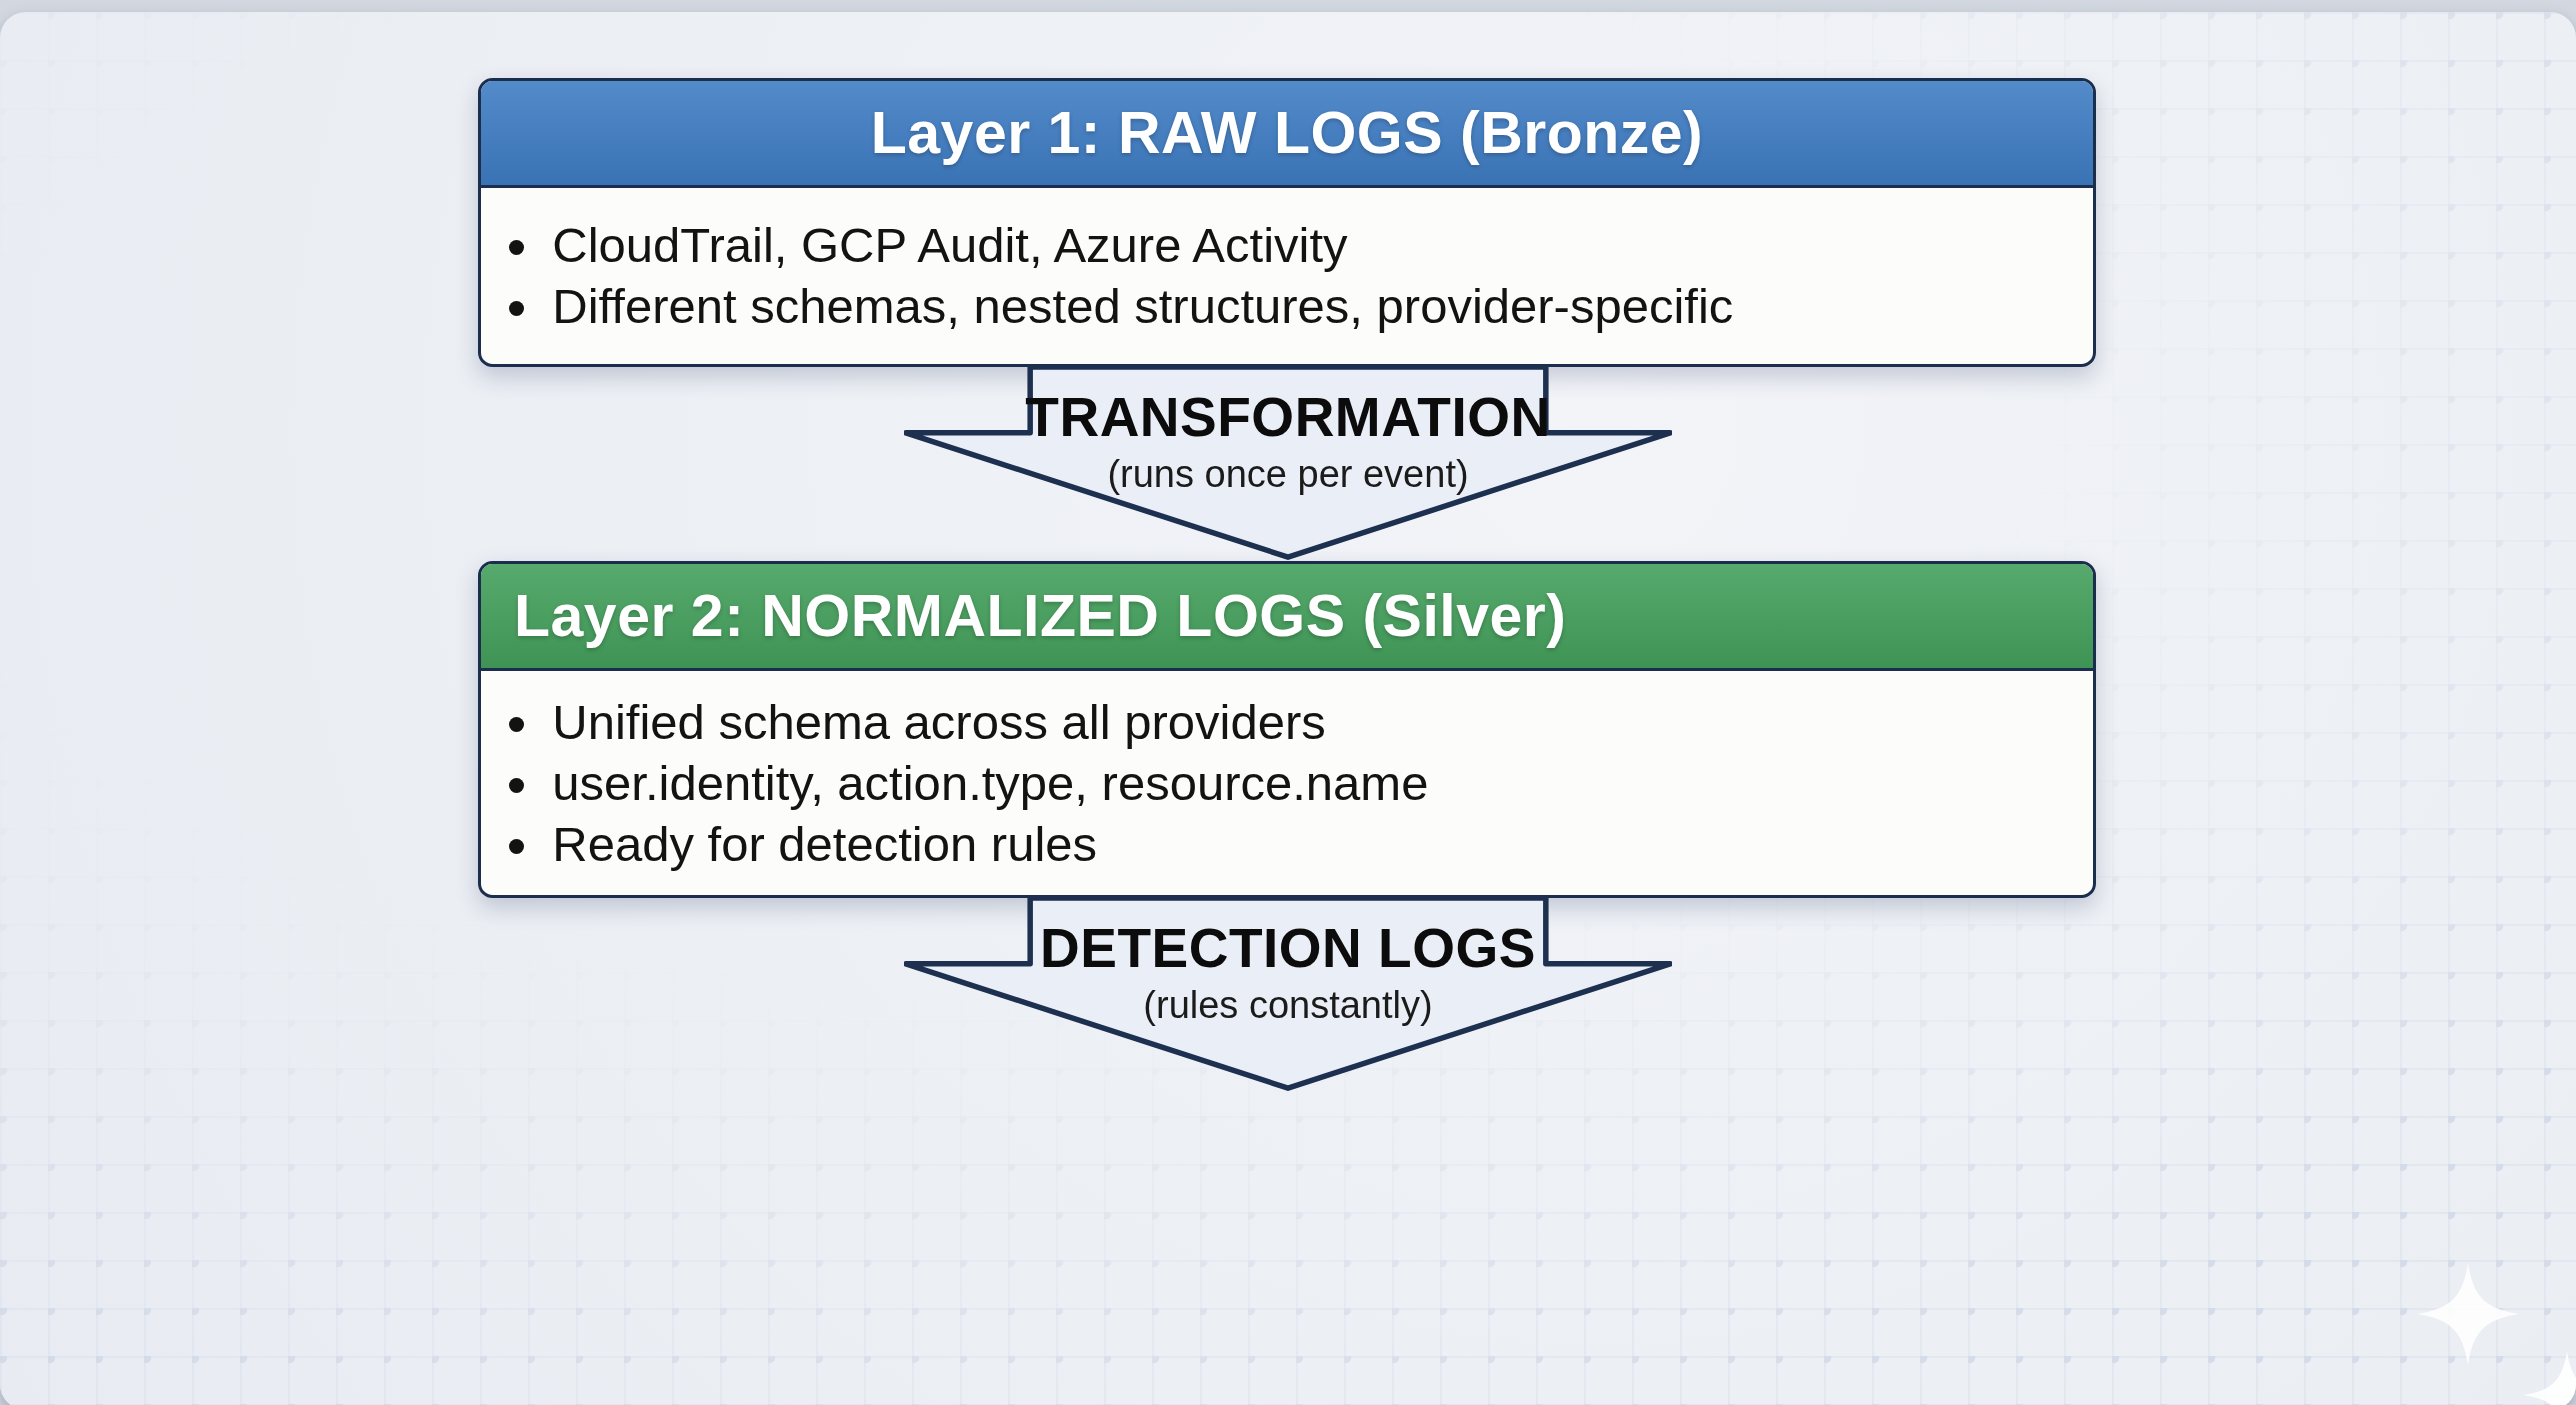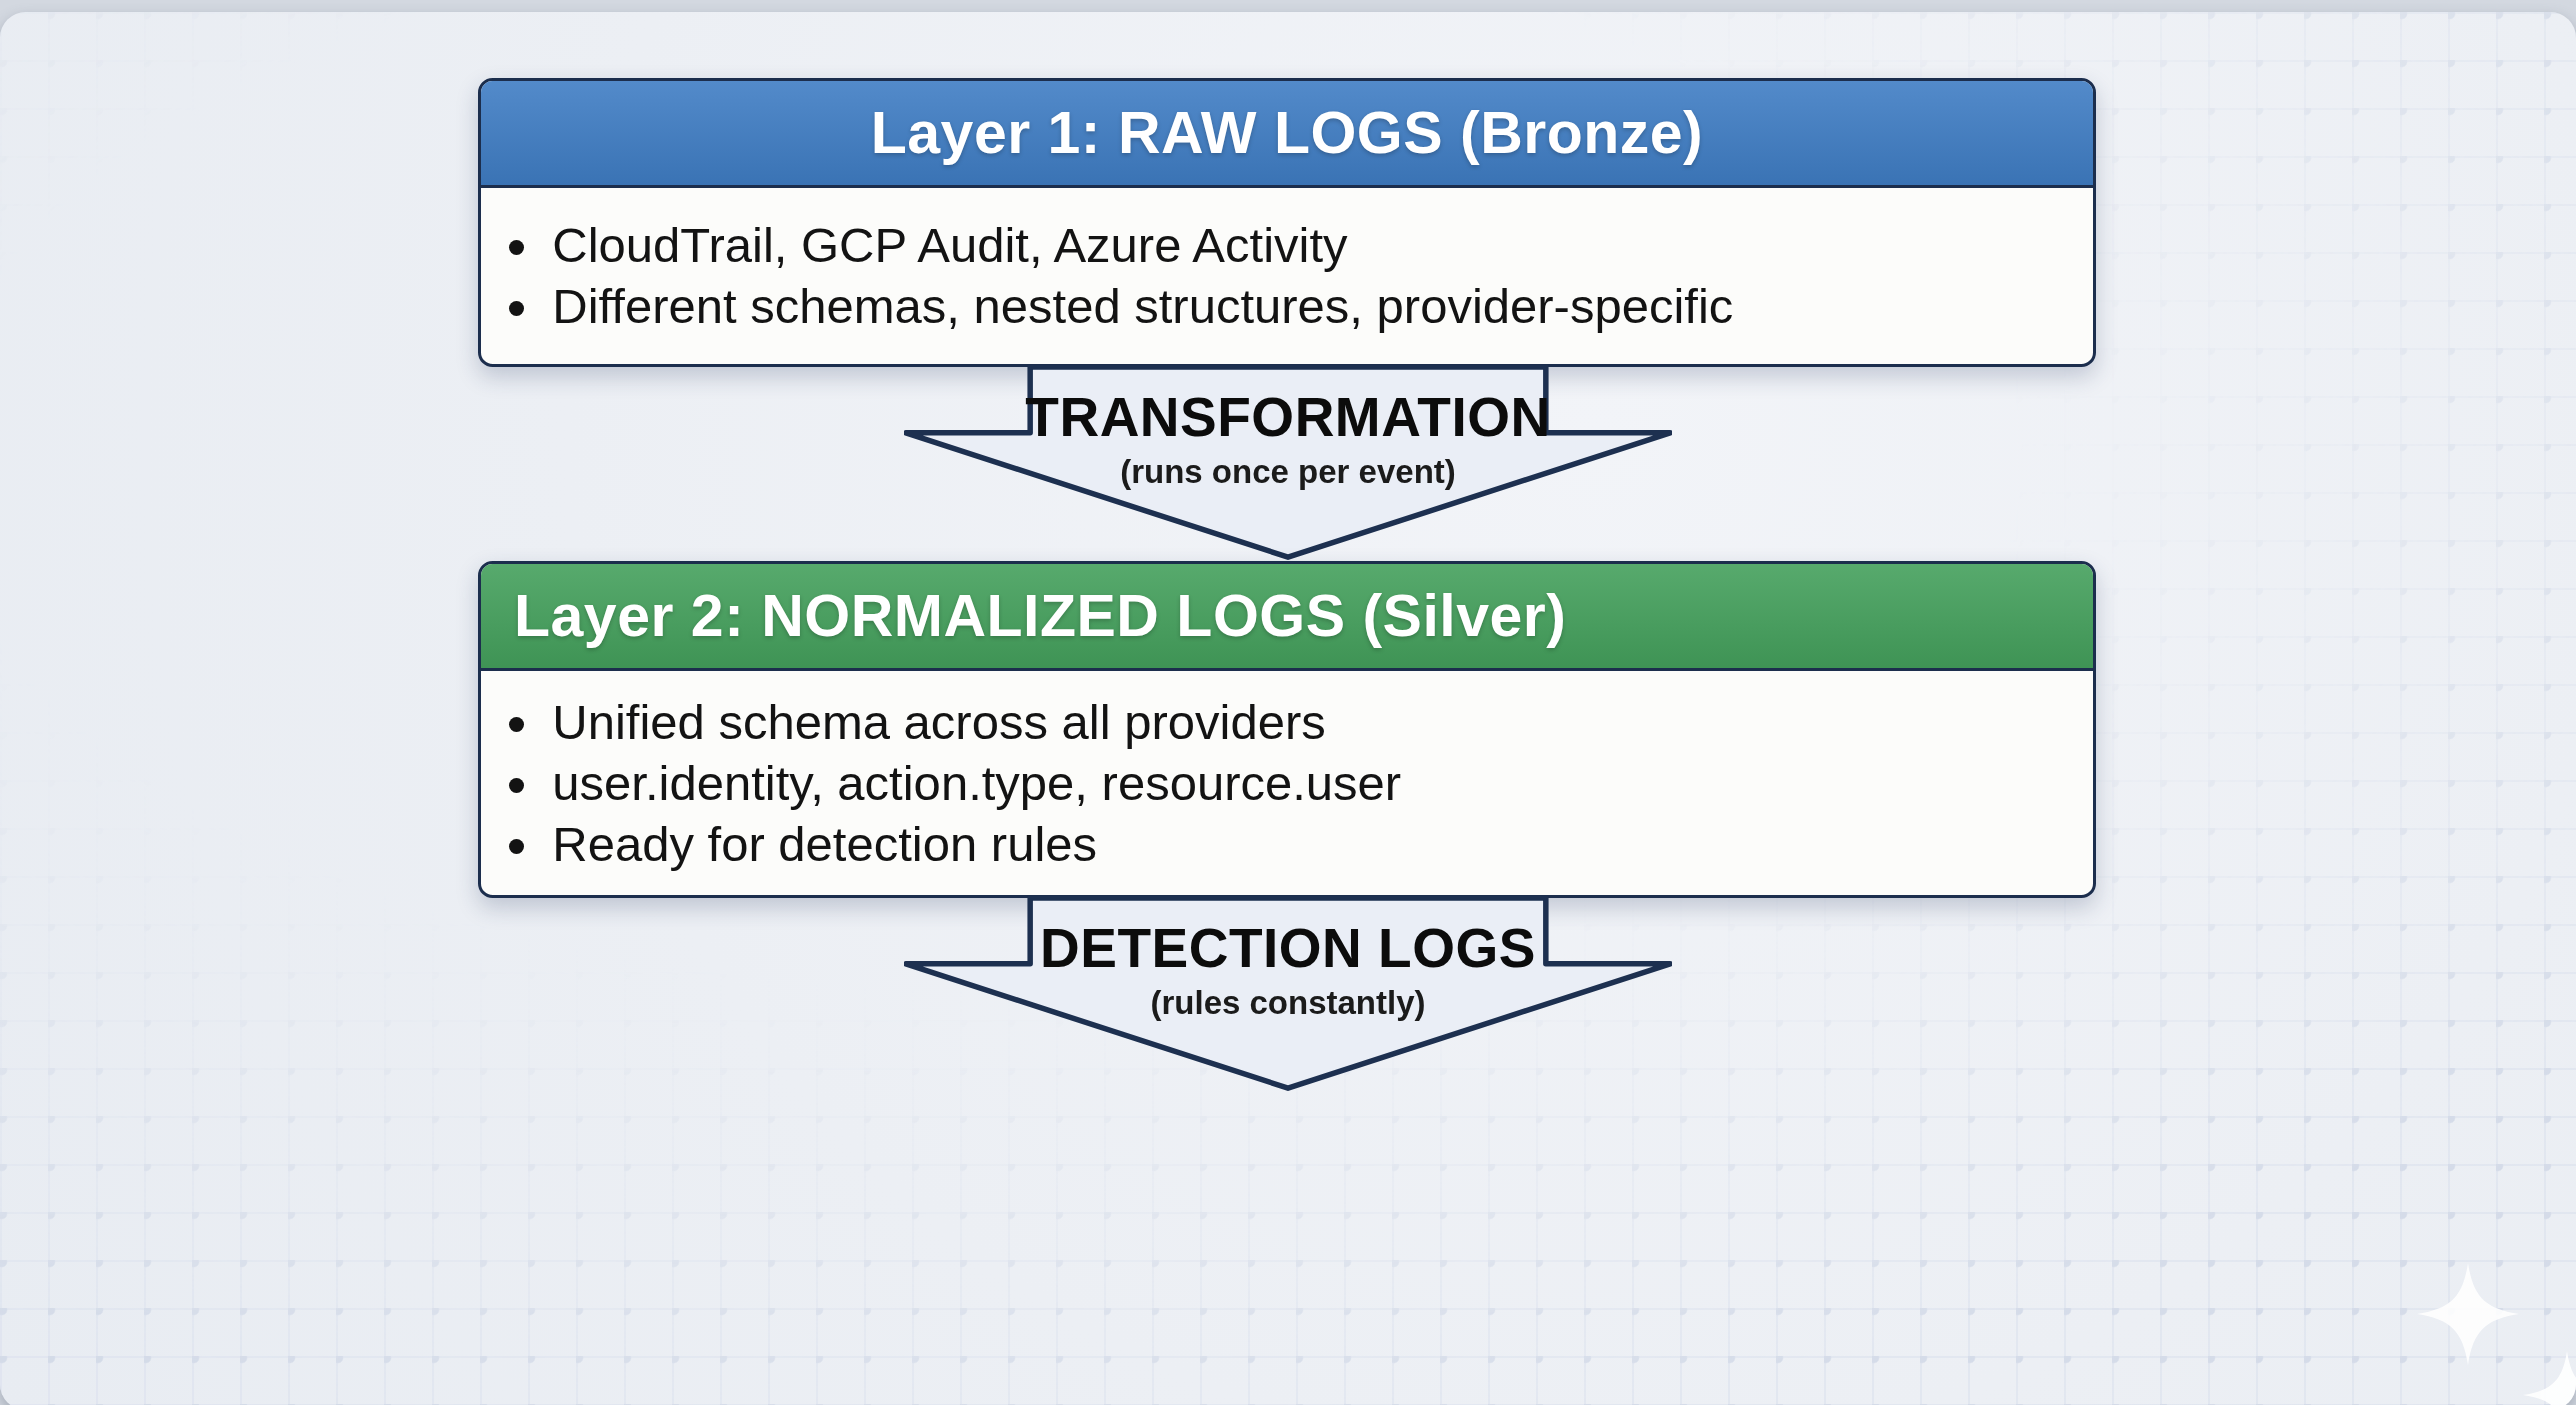--- a/index.html
+++ b/index.html
@@ -105,22 +105,22 @@
     font-weight: 700;
     color: #0c0c0c;
     letter-spacing: 0.5px;
   }
   .arrow-sublabel {
     position: absolute;
     top: 88px;
     left: 0;
     width: 100%;
     text-align: center;
-    font-size: 33px;
-    font-weight: 700;
+    font-size: 38px;
+    font-weight: 400;
     color: #1b1b1b;
   }
   .arrow1 { top: 353px; }
   .arrow2 { top: 884px; }
 
   .sparkle { position: absolute; fill: #ffffff; opacity: 0.9; }
   .sparkle.s1 { left: 2417px; top: 1251px; width: 102px; height: 102px; }
   .sparkle.s2 { left: 2523px; top: 1339px; width: 88px;  height: 88px;  }
 </style>
 </head>
@@ -149,21 +149,21 @@
     <div class="arrow-sublabel">(runs once per event)</div>
   </div>
 
   <section class="layer-box box2">
     <header class="layer-header hdr-left" style="background-color: rgb(68, 160, 92);">
       <span class="layer-title">Layer 2: NORMALIZED LOGS (Silver)</span>
     </header>
     <div class="layer-body">
       <ul>
         <li>Unified schema across all providers</li>
-        <li>user.identity, action.type, resource.user</li>
+        <li>user.identity, action.type, resource.name</li>
         <li>Ready for detection rules</li>
       </ul>
     </div>
   </section>
 
   <div class="arrow arrow2">
     <svg width="768" height="196" viewBox="0 0 840 214">
       <polygon points="138,2 702,2 702,74 838,74 420,210 2,74 138,74" fill="#eaeef6" stroke="#1d3050" stroke-width="6" stroke-linejoin="round"></polygon>
     </svg>
     <div class="arrow-label">DETECTION LOGS</div>

